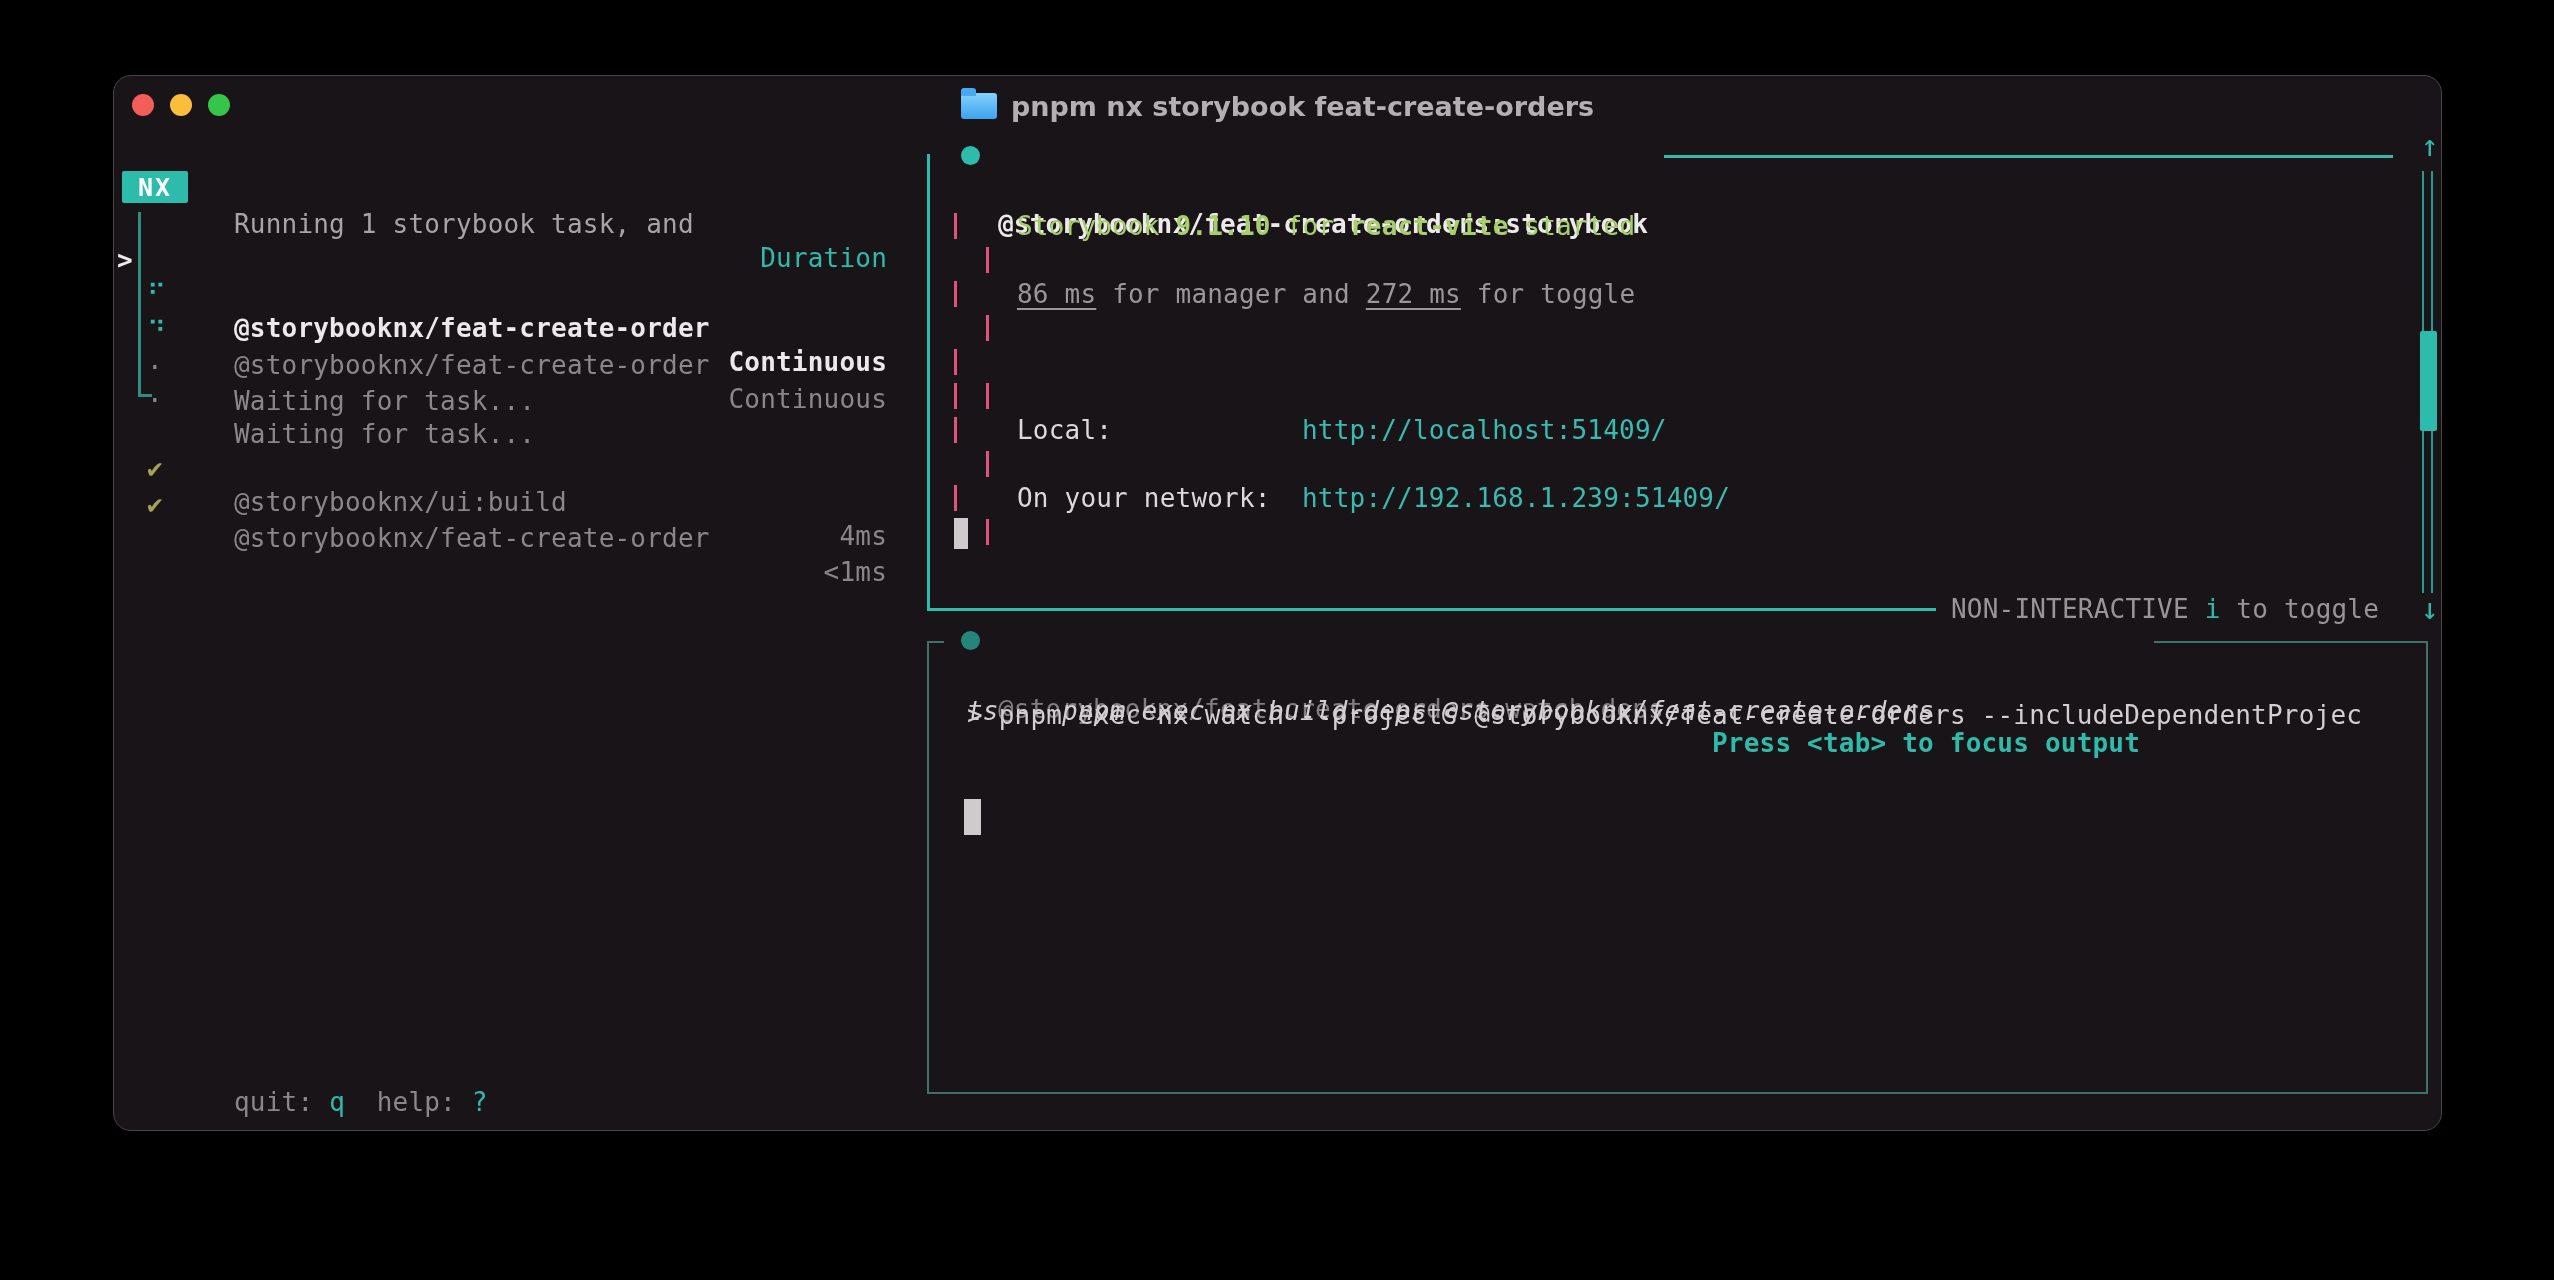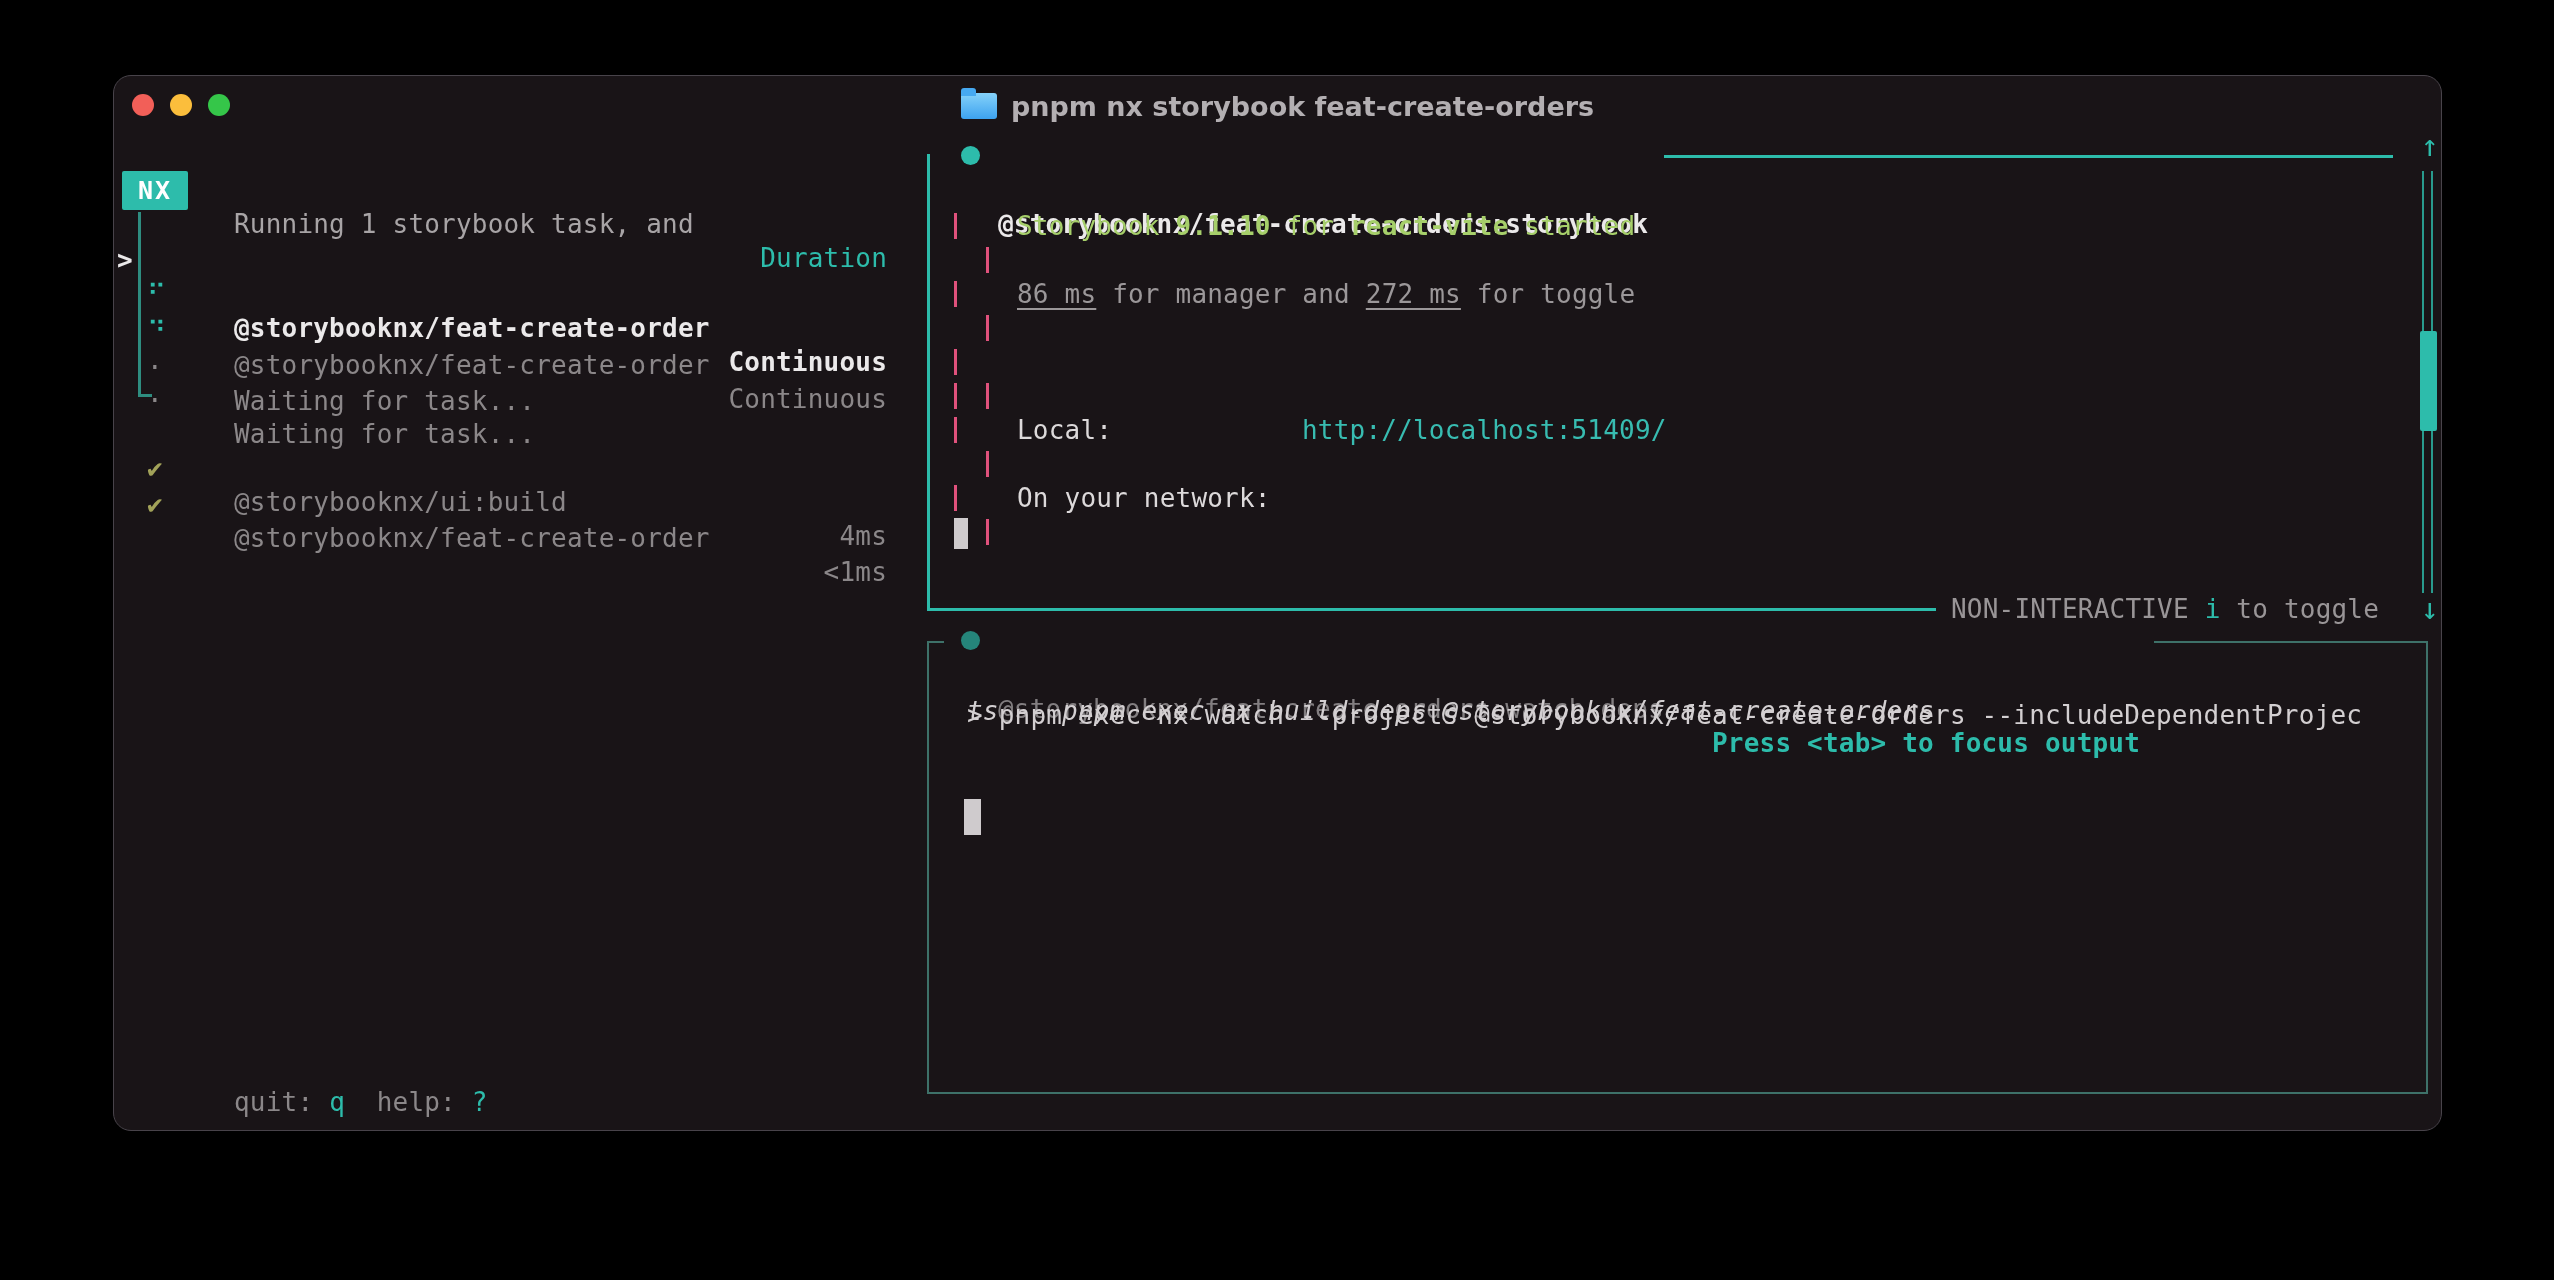--- a/index.html
+++ b/index.html
@@ -31,21 +31,21 @@
           border-radius:3px 3px 0 0;background:#46a9f1;}
   .titletext{font-family:"DejaVu Sans", sans-serif;font-weight:bold;font-size:27px;color:var(--title);}
   
   .sb-row{position:absolute;left:0;height:34px;line-height:34px;width:780px;}
   .sb-icon{position:absolute;left:33px;color:var(--accent);}
   .sb-dot{color:var(--gray);}
   .sb-check{color:var(--olive);}
   .sb-name{position:absolute;left:120px;color:var(--gray);}
   .sb-right{position:absolute;left:120px;width:653px;text-align:right;color:var(--gray);}
   .sb-row.active .sb-name,.sb-row.active .sb-right{color:var(--white);font-weight:bold;}
-  .nx-badge{position:absolute;left:8px;top:95px;width:66px;height:39px;background:var(--accent);
+  .nx-badge{position:absolute;left:8px;top:95px;width:66px;height:32px;background:var(--accent);
             border-radius:2px;color:#fff;font-weight:bold;font-size:25px;
             display:flex;align-items:center;justify-content:center;letter-spacing:2px;}
   .sb-header{position:absolute;top:97px;}
   .sb-header .hd-text{position:absolute;left:120px;color:var(--gray-bright);}
   .sb-header .hd-duration{position:absolute;left:120px;width:653px;text-align:right;color:var(--accent);}
   .prompt{position:absolute;left:3px;top:167px;height:34px;line-height:34px;color:var(--white);font-weight:bold;}
   .treeline{position:absolute;left:24px;top:136px;width:2.5px;height:184px;background:var(--tree);}
   .treefoot{position:absolute;left:24px;top:318px;width:14px;height:2.5px;background:var(--tree);}
   .sb-footer{position:absolute;left:120px;top:1009px;width:653px;height:34px;line-height:34px;
              color:var(--gray);}
@@ -181,20 +181,21 @@
       <span class="bar b0"></span>
       <span class="seg s-text label-t">Local:</span>
       <span class="seg s-link">http://localhost:51409/</span>
     </div>
     <div class="tp-row mono" style="top:371px">
       <span class="bar b2"></span>
     </div>
     <div class="tp-row mono" style="top:405px">
       <span class="bar b0"></span>
       <span class="seg s-text label-t">On your network:</span>
+      <span class="seg s-link">http://192.168.1.239:51409/</span>
     </div>
     <div class="tp-row mono" style="top:439px">
       <span class="bar b2"></span>
     </div>
     <div class="cursor tp-cursor"></div>
 
     <div class="ni-row mono"><span>NON-INTERACTIVE </span><span class="key">i</span><span> to toggle</span></div>
   </div>
 
   <div>

